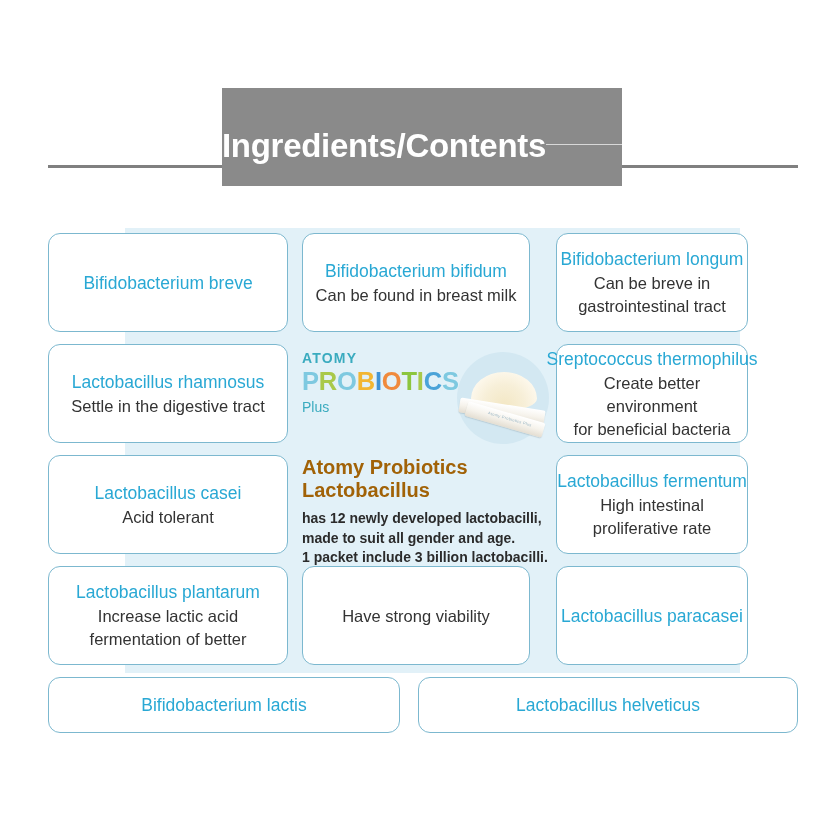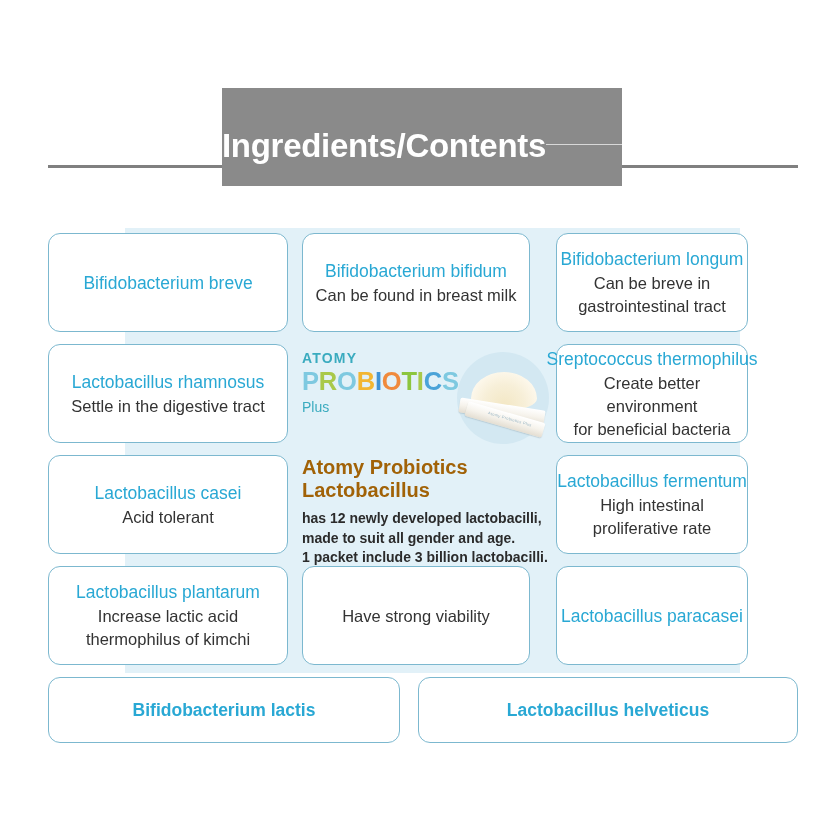--- a/index.html
+++ b/index.html
@@ -105,21 +105,21 @@
   
   .col-l { left: 48px;  width: 240px; }
   .col-c { left: 302px; width: 228px; }
   .col-r { left: 556px; width: 192px; }
 
   .row-1 { top: 233px; height: 99px; }
   .row-2 { top: 344px; height: 99px; }
   .row-3 { top: 455px; height: 99px; }
   .row-4 { top: 566px; height: 99px; }
 
-  .row-5 { top: 677px; height: 66px; font-weight: bold; }
+  .row-5 { top: 677px; height: 56px; }
   .wide-l { left: 48px;  width: 352px; }
   .wide-r { left: 418px; width: 380px; }
 
   
   .product {
     position: absolute;
     left: 302px;
     top: 344px;
     width: 250px;
     height: 210px;
@@ -266,21 +266,21 @@
     <div class="desc">
         <div>High intestinal</div>
         <div>proliferative rate</div>
       </div>
   </div>
 
   <div class="card col-l row-4">
     <div class="title">Lactobacillus plantarum</div>
     <div class="desc">
         <div>Increase lactic acid</div>
-        <div>thermophilus of kimchi</div>
+        <div>fermentation of better</div>
       </div>
   </div>
 
   <div class="card col-c row-4">
     <div class="desc">Have strong viability</div>
   </div>
 
   <div class="card col-r row-4">
     <div class="title">Lactobacillus paracasei</div>
   </div>

